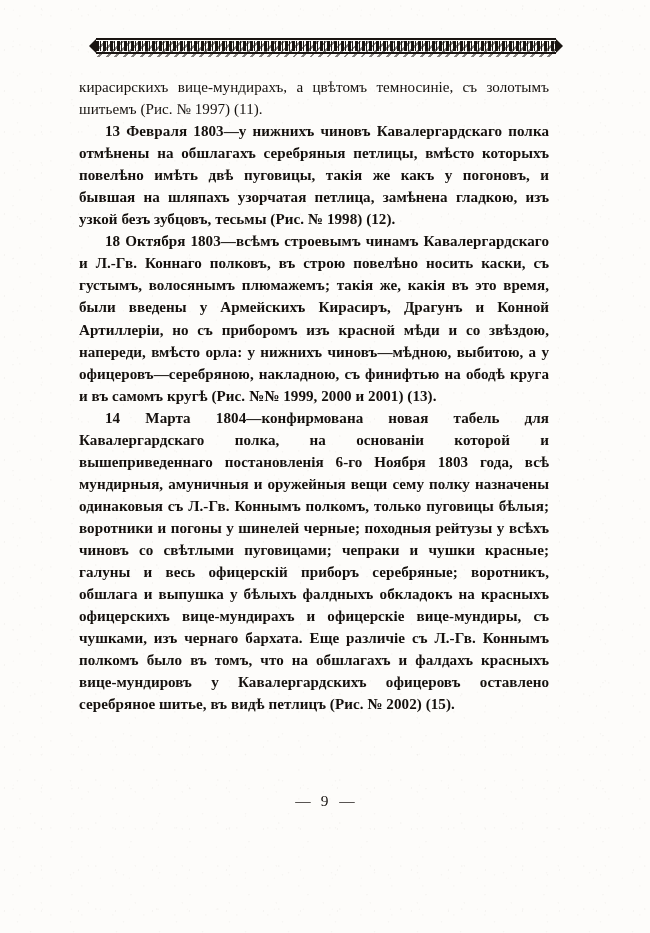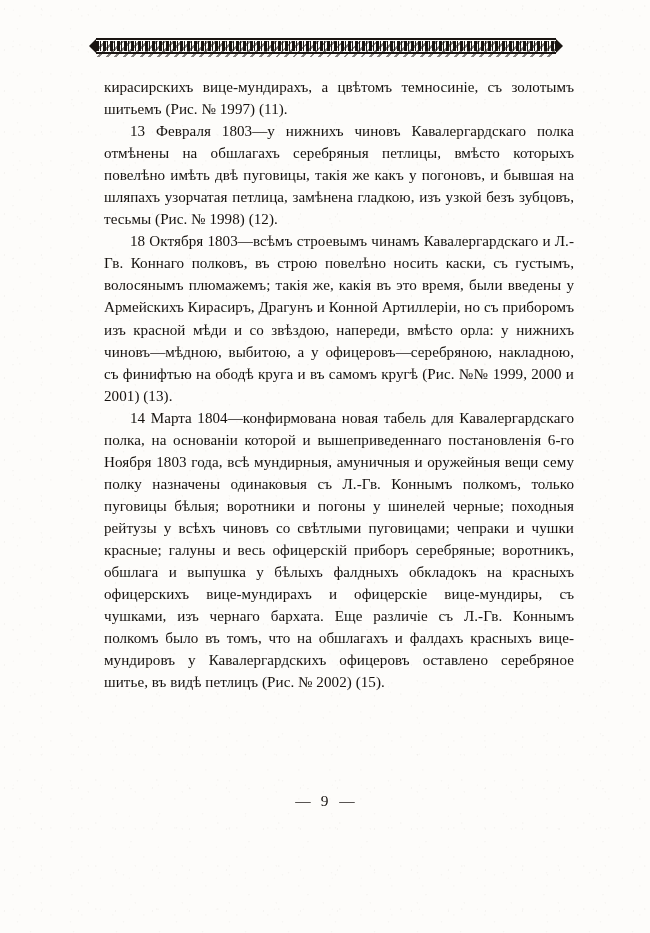--- a/index.html
+++ b/index.html
@@ -91,36 +91,37 @@
     width: 7px;
     height: 14px;
     background: #1a1512;
   }
   .ornament .cap.left { left: -7px; clip-path: polygon(100% 0, 100% 100%, 0 50%); }
   .ornament .cap.right { right: -7px; clip-path: polygon(0 0, 0 100%, 100% 50%); }
 
   
   .body-text {
     position: absolute;
-    left: 104px;
+    left: 79px;
     top: 76px;
     width: 470px;
   }
   p.para {
     margin: 0 0 0 0;
     text-align: justify;
     text-justify: inter-word;
     font-size: 15.1px;
     line-height: 22.05px;
     letter-spacing: 0.05px;
     color: #15110e;
     text-indent: 0;
   }
   p.para + p.para {
     margin-top: 0;
+    font-weight: bold;
   }
   p.para.indent {
     text-indent: 26px;
   }
   
   .body-text p { font-weight: 400; }
 
   .pageno {
     position: absolute;
     left: 0;

